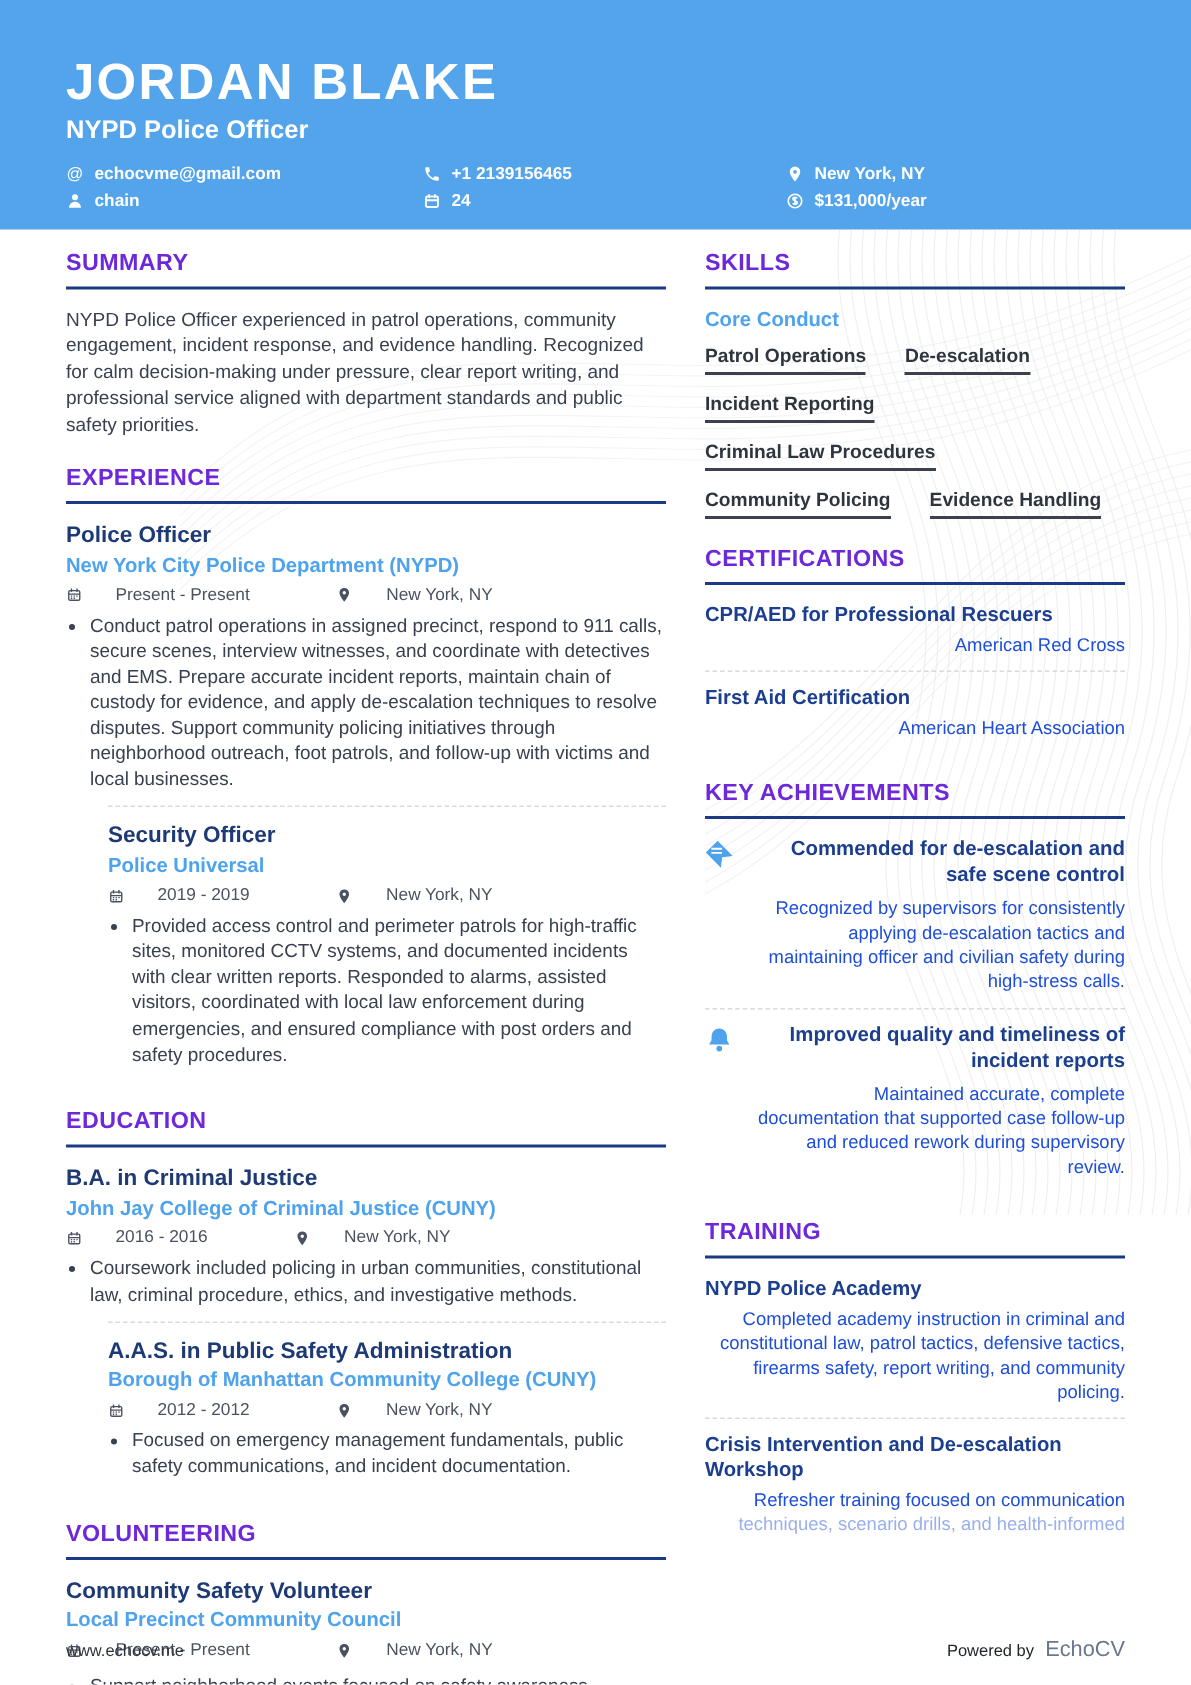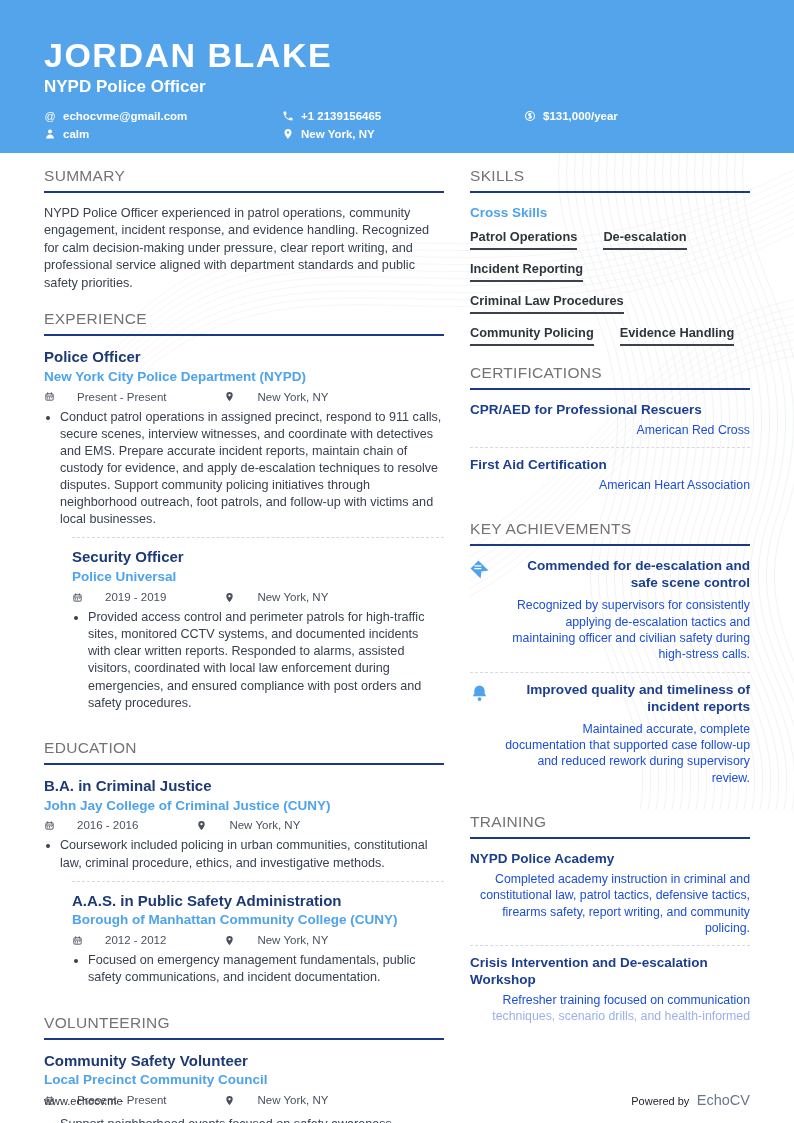--- a/index.html
+++ b/index.html
@@ -33,21 +33,21 @@
   .ci.at { font-size:11px; font-weight:normal; }
   
   .columns {
     position:relative; z-index:1;
     display:flex; gap:26px; padding:14px 44px 0 44px;
   }
   .col-left { width:400px; flex:none; }
   .col-right { width:280px; flex:none; }
   .sec { margin-bottom:4px; }
   .sec-h {
-    font-size:15.5px; font-weight:400; color:#737373; letter-spacing:.3px;
+    font-size:15.5px; font-weight:700; color:#6d28d9; letter-spacing:.3px;
     border-bottom:2.5px solid #1a3a86; padding-bottom:6px; margin:18px 0 12px 0;
   }
   .sec:first-child .sec-h { margin-top:0; }
   .summary-p { font-size:12.7px; line-height:1.37; color:#394150; }
   
   .entry { padding-bottom:9px; }
   .entry + .entry { border-top:1.5px dashed #d6d9de; padding-top:10px;margin-left:28px; }
   .entry-title { font-size:15px; font-weight:bold; color:#1d3a75; line-height:1.25; }
   .entry-org { font-size:13.5px; font-weight:bold; color:#4ea3ec; margin-top:2px; line-height:1.25; }
   .meta { display:flex; align-items:center; gap:22px; margin-top:5px; font-size:11.5px; color:#4a5160; }
@@ -147,29 +147,38 @@
       <span class="ci at">@</span>
       <span>echocvme@gmail.com</span>
     </div>
     <div class="contact-item">
       <span class="ci">
         <svg viewBox="0 0 24 24" fill="#fff">
             <circle cx="12" cy="7" r="4"></circle>
             <path d="M4 21c0-4.4 3.6-8 8-8s8 3.6 8 8z"></path>
           </svg>
       </span>
-      <span>calm</span>
+      <span>chain</span>
     </div>
     <div class="contact-item">
       <span class="ci">
         <svg viewBox="0 0 24 24" fill="#fff">
             <path d="M6.6 10.8c1.5 2.9 3.7 5.1 6.6 6.6l2.2-2.2c.3-.3.7-.4 1-.2 1.1.4 2.3.6 3.6.6.6 0 1 .4 1 1V20c0 .6-.4 1-1 1C10.6 21 3 13.4 3 4c0-.6.4-1 1-1h3.5c.6 0 1 .4 1 1 0 1.2.2 2.4.6 3.6.1.3 0 .7-.2 1z"></path>
           </svg>
       </span>
       <span>+1 2139156465</span>
+    </div>
+    <div class="contact-item">
+      <span class="ci">
+        <svg viewBox="0 0 24 24" fill="none" stroke="#fff" stroke-width="2.4">
+            <rect x="4" y="6" width="16" height="14" rx="2"></rect>
+            <path d="M8 3v5M16 3v5M4 11h16"></path>
+          </svg>
+      </span>
+      <span>24</span>
     </div>
     <div class="contact-item">
       <span class="ci">
         <svg viewBox="0 0 24 24" fill="#fff">
             <path d="M12 2a7 7 0 0 0-7 7c0 5 7 13 7 13s7-8 7-13a7 7 0 0 0-7-7zm0 9.5A2.5 2.5 0 1 1 12 6.5a2.5 2.5 0 0 1 0 5z"></path>
           </svg>
       </span>
       <span>New York, NY</span>
     </div>
     <div class="contact-item">
@@ -323,21 +332,21 @@
           </ul>
       </div>
     </section>
 
   </div>
 
   <div class="col-right">
 
     <section class="sec">
       <div class="sec-h">SKILLS</div>
-      <div class="group-label">Cross Skills</div>
+      <div class="group-label">Core Conduct</div>
       <div class="chips">
         <span class="chip">Patrol Operations</span>
         <span class="chip">De-escalation</span>
         <span class="chip">Incident Reporting</span>
         <span class="chip">Criminal Law Procedures</span>
         <span class="chip">Community Policing</span>
         <span class="chip">Evidence Handling</span>
       </div>
     </section>
 

